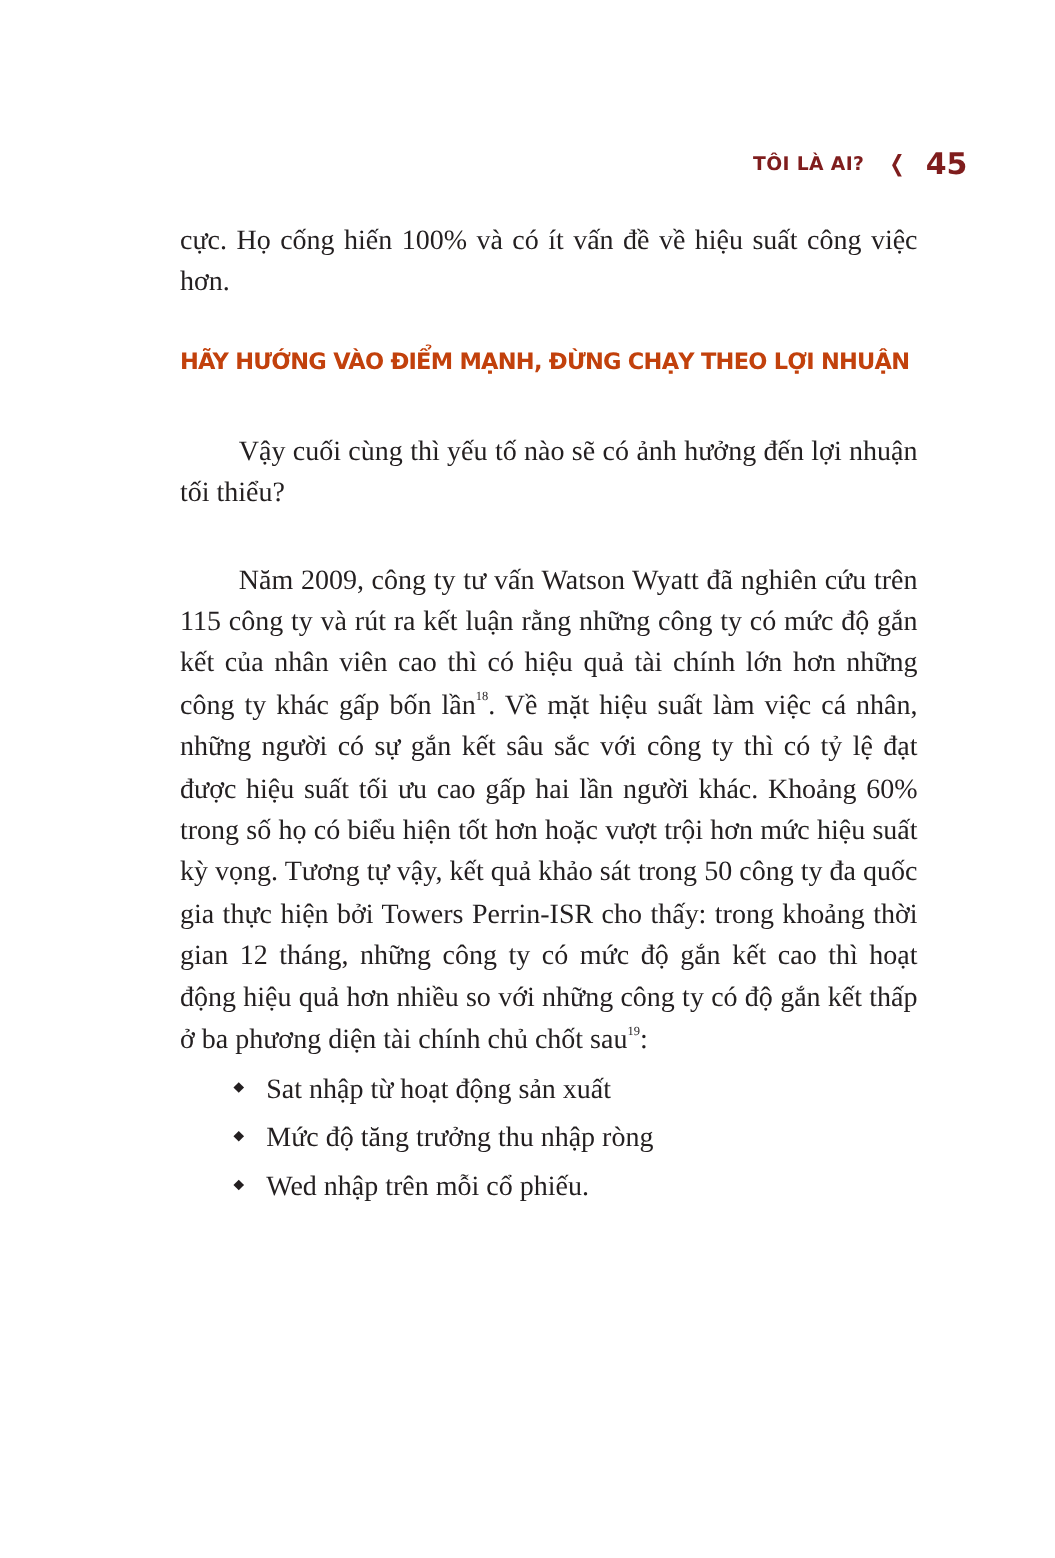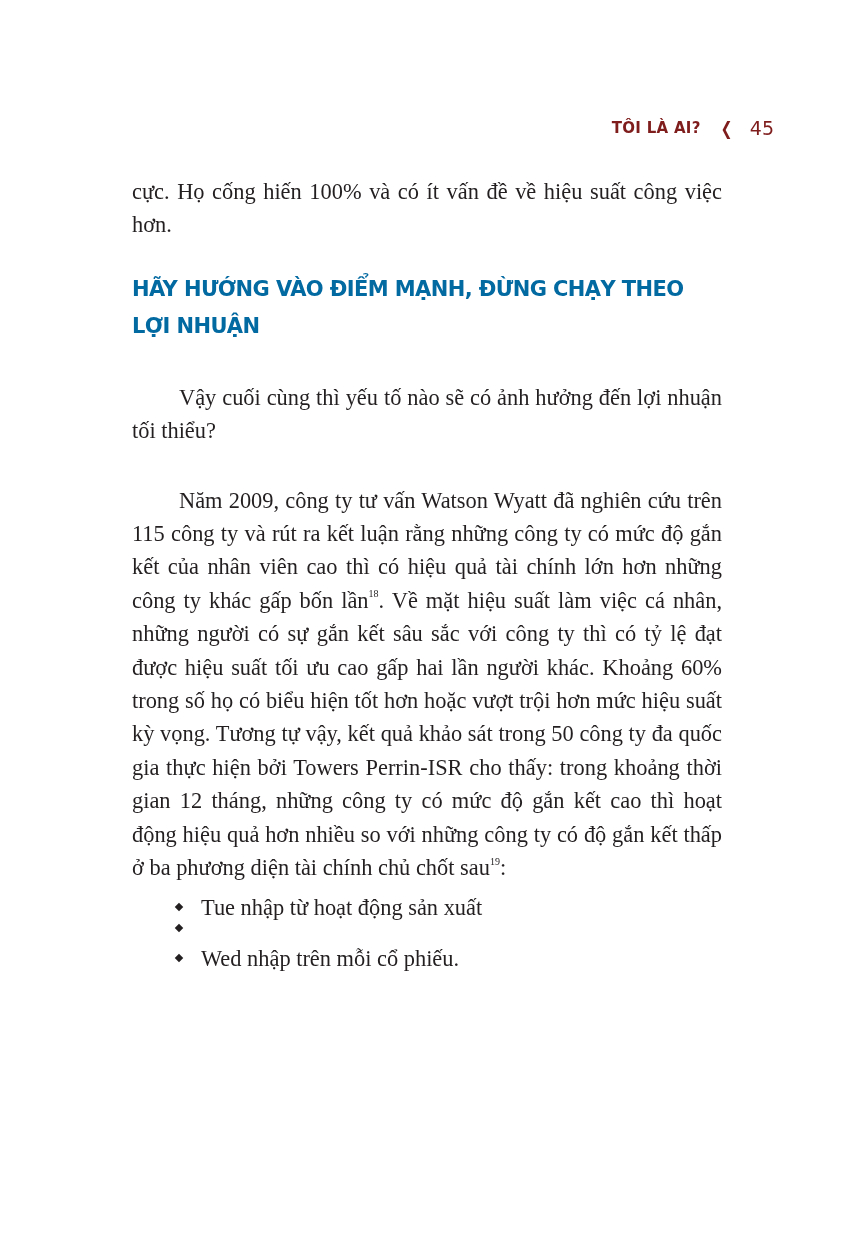--- a/index.html
+++ b/index.html
@@ -29,26 +29,26 @@
       letter-spacing: 0.3px;
     }
     .running-head .chev {
       font-size: 18px;
       font-weight: bold;
       margin: 0 16px 0 18px;
       transform: scaleX(0.8);
       display: inline-block;
     }
     .running-head .page-num {
-      font-size: 19px;
-      font-weight: normal;
+      font-size: 24px;
+      font-weight: bold;
     }
     .content {
       position: absolute;
-      left: 132px;
+      left: 144px;
       top: 175px;
       width: 590px;
       font-family: "Liberation Serif", serif;
       font-size: 22.4px;
       line-height: 33.4px;
       color: #231f20;
     }
     .content p {
       margin: 0;
       text-align: justify;
@@ -57,25 +57,25 @@
     .content p.indent {
       text-indent: 47px;
       margin-top: 36px;
     }
     .content p + p {
       margin-top: 6px;
     }
     .heading {
       font-family: "DejaVu Sans", sans-serif;
       font-weight: bold;
-      font-size: 21px;
+      font-size: 18px;
       line-height: 37px;
       letter-spacing: -0.6px;
       margin: 29px 0 12px 0;
-      color: #0369a1;
+      color: #c2410c;
     }
     sup {
       font-size: 10px;
       line-height: 0;
       position: relative;
       top: -2px;
       vertical-align: super;
     }
     ul.bullets {
       list-style: none;
@@ -114,23 +114,24 @@
 
   <div class="heading">HÃY HƯỚNG VÀO ĐIỂM MẠNH, ĐỪNG CHẠY THEO LỢI NHUẬN</div>
 
   <p class="indent">Vậy cuối cùng thì yếu tố nào sẽ có ảnh hưởng đến lợi nhuận tối thiểu?</p>
 
   <p class="indent"><span>Năm 2009, công ty tư vấn Watson Wyatt đã nghiên cứu trên 115 công ty và rút ra kết luận rằng những công ty có mức độ gắn kết của nhân viên cao thì có hiệu quả tài chính lớn hơn những công ty khác gấp bốn lần</span><sup>18</sup><span>. Về mặt hiệu suất làm việc cá nhân, những người có sự gắn kết sâu sắc với công ty thì có tỷ lệ đạt được hiệu suất tối ưu cao gấp hai lần người khác. Khoảng 60% trong số họ có biểu hiện tốt hơn hoặc vượt trội hơn mức hiệu suất kỳ vọng. Tương tự vậy, kết quả khảo sát trong 50 công ty đa quốc gia thực hiện bởi Towers Perrin-ISR cho thấy: trong khoảng thời gian 12 tháng, những công ty có mức độ gắn kết cao thì hoạt động hiệu quả hơn nhiều so với những công ty có độ gắn kết thấp ở ba phương diện tài chính chủ chốt sau</span><sup>19</sup><span>:</span></p>
 
   <ul class="bullets">
     <li>
       <span class="diamond"></span>
-      <span>Tue nhập từ hoạt động sản xuất</span>
+      <span>Sat nhập từ hoạt động sản xuất</span>
     </li>
     <li>
       <span class="diamond"></span>
+      <span>Mức độ tăng trưởng thu nhập ròng</span>
     </li>
     <li>
       <span class="diamond"></span>
       <span>Wed nhập trên mỗi cổ phiếu.</span>
     </li>
   </ul>
 </div>
 
 </body></html>

